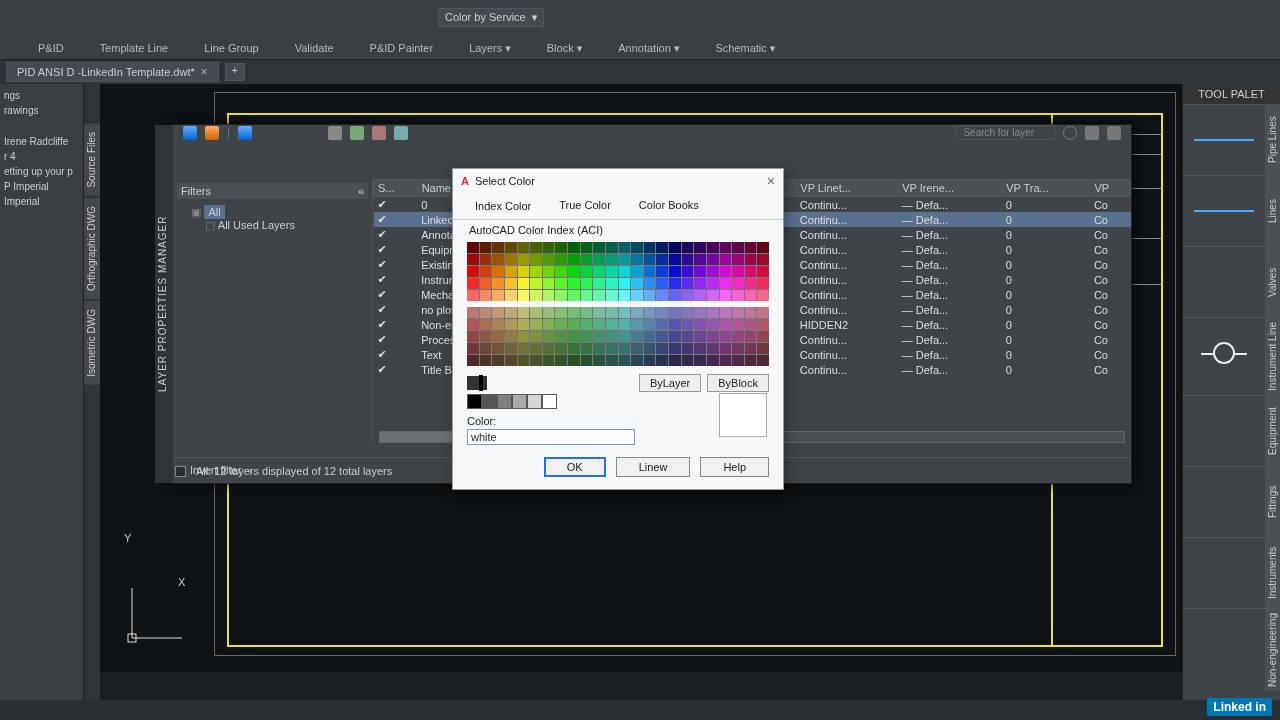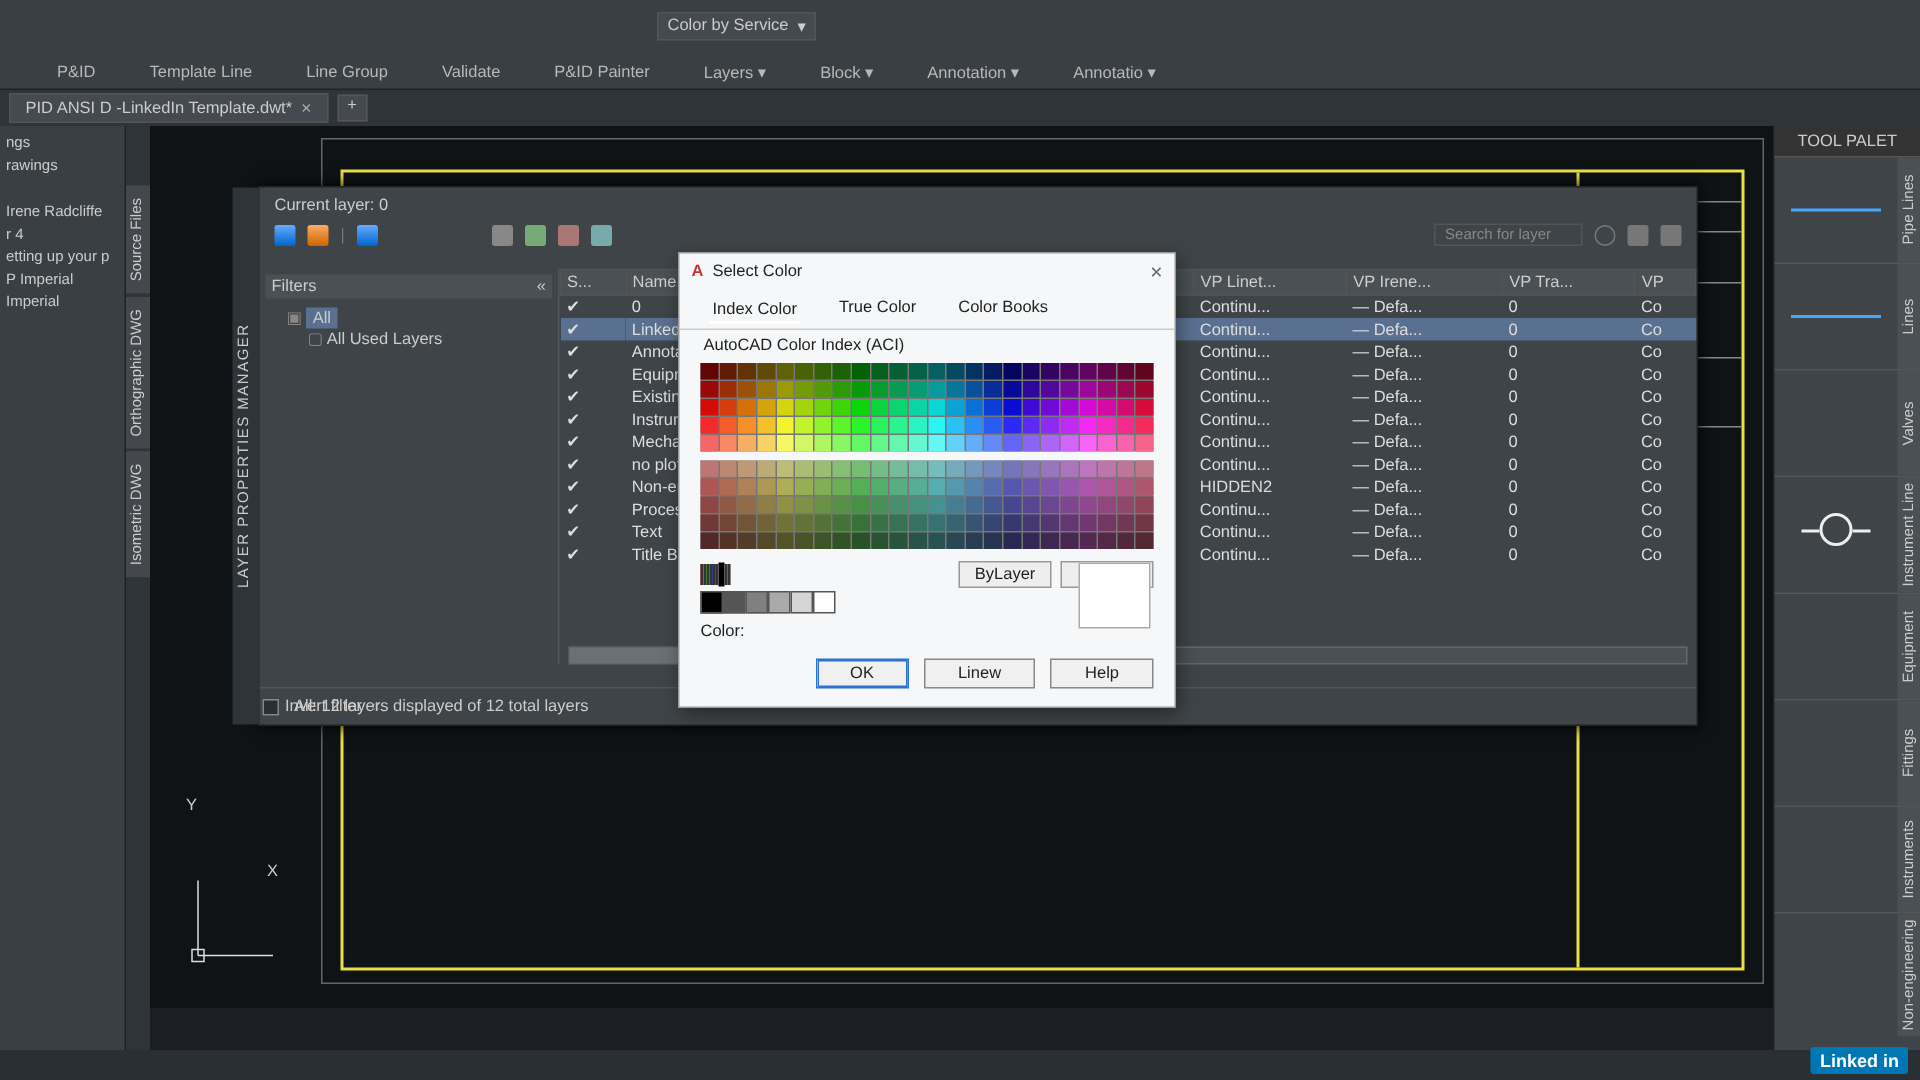--- a/index.html
+++ b/index.html
@@ -100,21 +100,21 @@
   </div>
   <div id="rib-groups" style="display:flex;width:100%">
       <div class="rib-group">P&amp;ID</div>
       <div class="rib-group">Template Line</div>
       <div class="rib-group">Line Group</div>
       <div class="rib-group">Validate</div>
       <div class="rib-group">P&amp;ID Painter</div>
       <div class="rib-group">Layers ▾</div>
       <div class="rib-group">Block ▾</div>
       <div class="rib-group">Annotation ▾</div>
-      <div class="rib-group">Annotatio ▾</div>
+      <div class="rib-group">Schematic ▾</div>
     </div>
 </div>
 
 <div class="tabbar">
   <div class="tab">
     <span>PID ANSI D -LinkedIn Template.dwt*</span>
       <span class="close">×</span>
   </div>
   <div style="width:20px;height:18px;background:#444a50;border:1px solid #555;text-align:center">+</div>
 </div>
@@ -203,21 +203,20 @@
       </div>
       <div class="sec">
         <div class="cnt"></div>
         <div class="vlab">Non-engineering</div>
       </div>
     </div>
 </div>
 
 <div class="lp">
   <div class="hdr">LAYER PROPERTIES MANAGER</div>
-  <div class="tl">Current layer: 0</div>
   <div class="tb">
     <span class="ico" style="background:linear-gradient(#6af,#06c)"></span>
     <span class="ico" style="background:linear-gradient(#fa6,#c60)"></span>
     <span style="color:#777">|</span>
     <span class="ico" style="background:linear-gradient(#6af,#06c)"></span>
     <span style="flex:0 0 60px"></span>
     <span class="ico" style="background:#888"></span>
     <span class="ico" style="background:#7a7"></span>
     <span class="ico" style="background:#a77"></span>
     <span class="ico" style="background:#7aa"></span>
@@ -691,20 +690,23 @@
       <span class="gc" style="background: rgb(85, 85, 85);"></span>
       <span class="gc" style="background: rgb(128, 128, 128);"></span>
       <span class="gc" style="background: rgb(170, 170, 170);"></span>
       <span class="gc" style="background: rgb(213, 213, 213);"></span>
       <span class="gc" style="background: rgb(255, 255, 255);"></span>
     </div>
   <div class="prev"></div>
   <div class="crow">
     <span>Color:</span>
   </div>
+  <div class="crow" style="margin-top:-2px">
+    <input type="text" value="white" style="">
+  </div>
   <div class="btns">
     <button class="btn def">OK</button>
     <button class="btn">Linew</button>
     <button class="btn">Help</button>
   </div>
 </div>
 
 <div class="linkedin">Linked in</div>
 
 </body></html>

